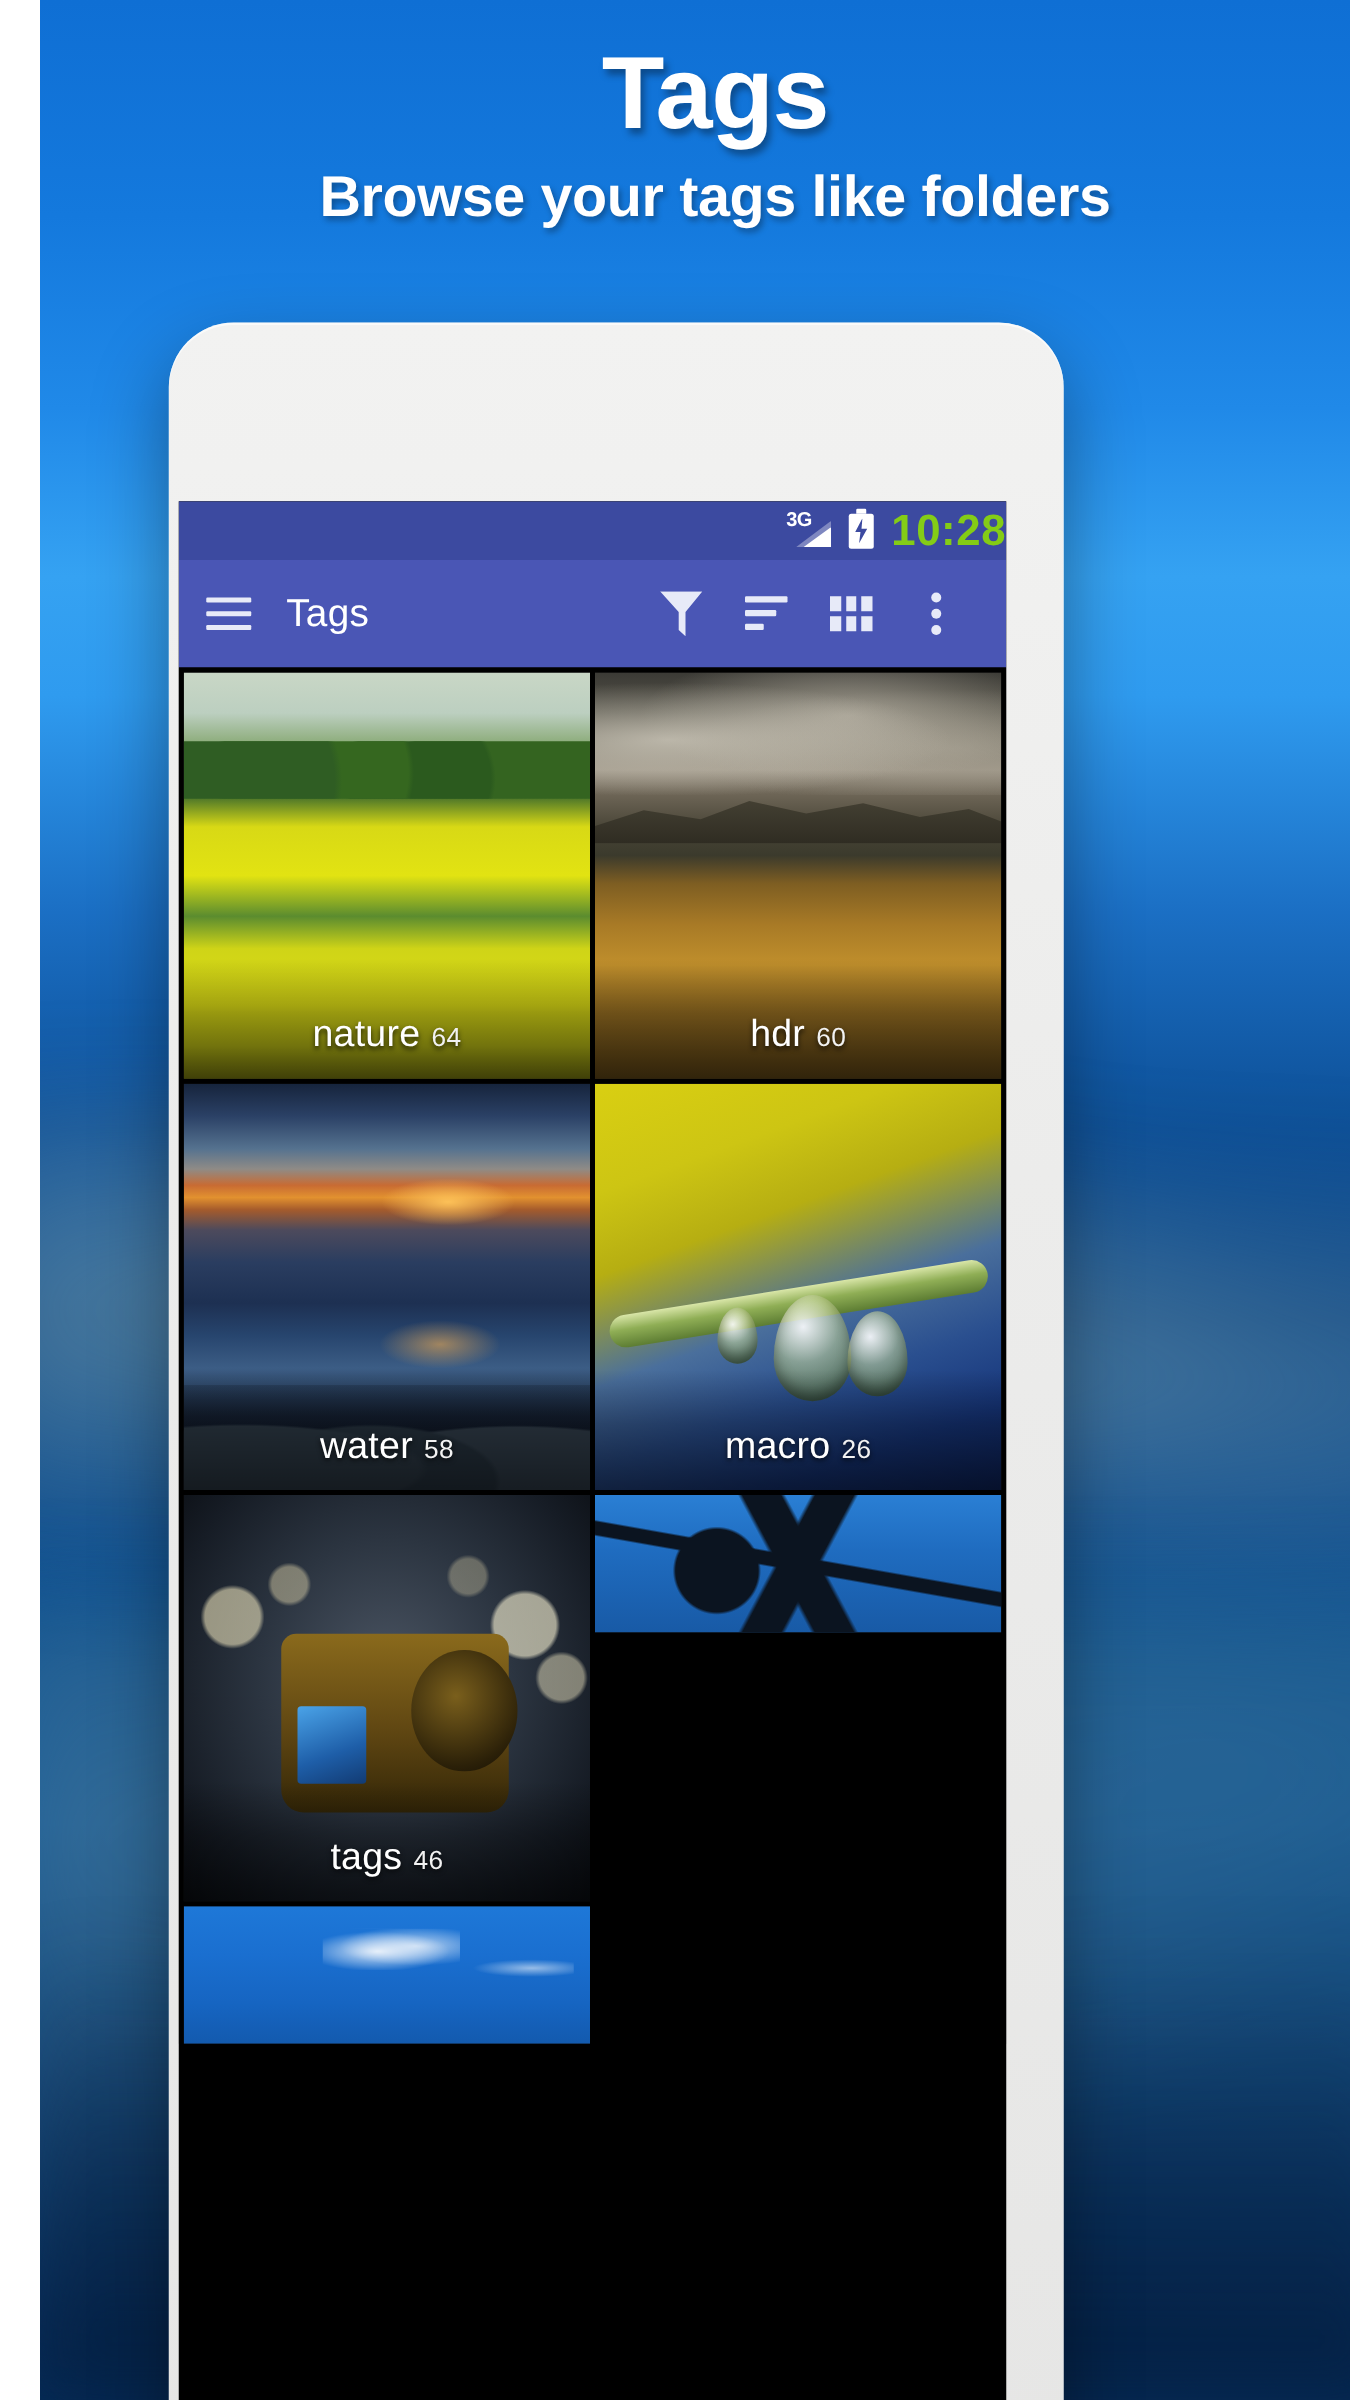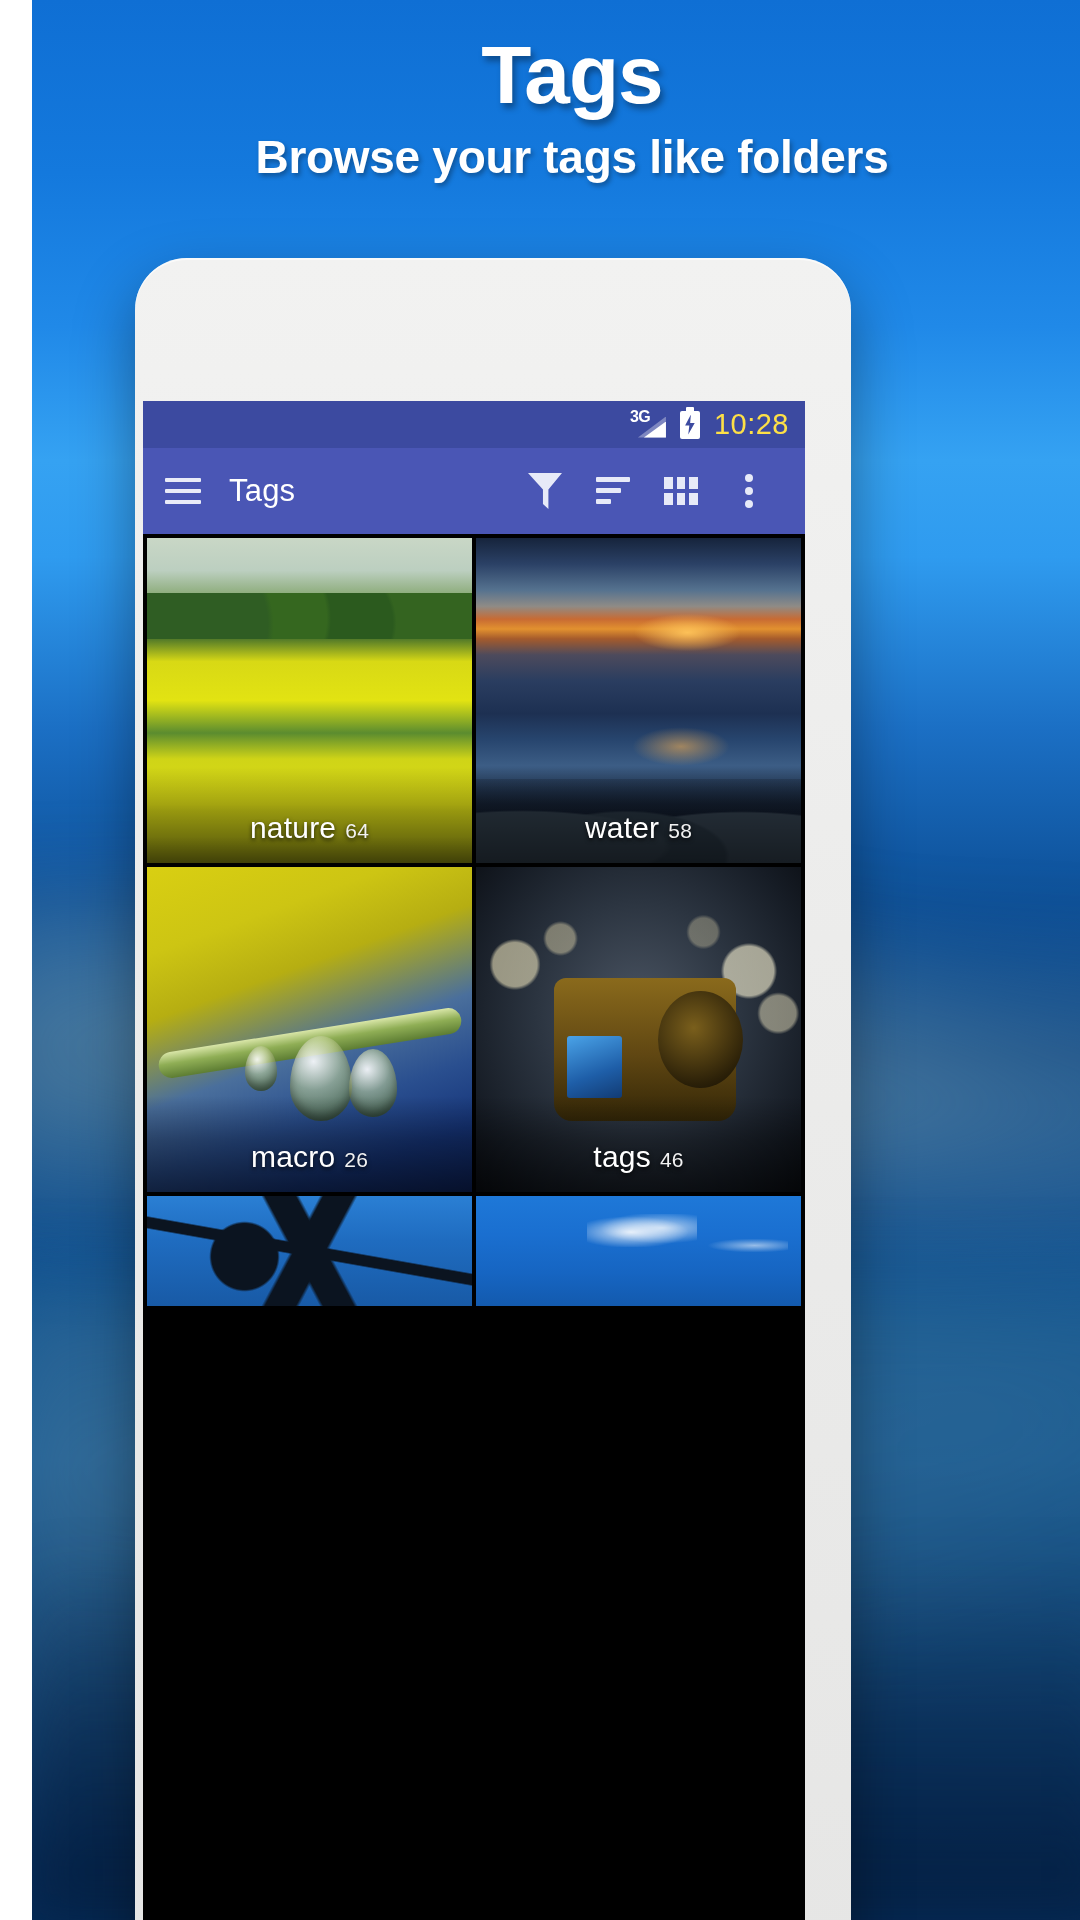--- a/index.html
+++ b/index.html
@@ -104,21 +104,20 @@
   
   #screen {
     position:absolute; left:8px; top:143px; width:662px; height:1557px;
     overflow:hidden; background:#000;
   }
 
   
   #statusbar {
     position:relative; height:47px; background:#3c4aa0;
     display:flex; align-items:center; justify-content:flex-end;
-    padding-right:16px;
   }
   #sb-right { display:flex; align-items:center; gap:14px; }
   .sig-wrap { position:relative; width:36px; height:30px; }
   .sig-3g {
     position:absolute; left:0; top:-2px; font-size:16px; font-weight:bold;
     color:#fff; letter-spacing:-.5px;
   }
   .sig-tri {
     position:absolute; right:0; bottom:2px; width:28px; height:21px;
     background:#fff; clip-path:polygon(100% 0,100% 100%,0 100%);
@@ -134,21 +133,21 @@
   .batt:before {
     content:""; position:absolute; left:6px; top:-4px; width:8px; height:4px;
     background:#fff; border-radius:1px 1px 0 0;
   }
   .batt-bolt {
     position:absolute; left:4px; top:4px; width:12px; height:20px;
     background:#3c4aa0;
     clip-path:polygon(58% 0, 10% 55%, 45% 55%, 36% 100%, 90% 42%, 52% 42%);
   }
   #sb-clock {
-    font-size:29px; font-weight:400; color:#fde047; letter-spacing:.5px;
+    font-size:35px; font-weight:700; color:#84cc16; letter-spacing:.5px;
   }
 
   
   #toolbar {
     position:relative; height:86px; background:#4a56b5;
     display:flex; align-items:center; padding:0 22px;
   }
   #hamburger {
     width:36px; height:26px; display:flex; flex-direction:column;
     justify-content:space-between; cursor:pointer; margin-right:28px;
@@ -425,20 +424,30 @@
         <div class="tile">
           <div class="tile-art art-nature">
             <div class="hedge"></div>
           </div>
           <div class="tile-scrim"></div>
           <div class="tile-label">
             <span>nature</span><span class="tile-count">64</span>
           </div>
         </div>
 
+        <div class="tile">
+          <div class="tile-art art-hdr">
+            <div class="clouds"></div>
+            <div class="ridge"></div>
+          </div>
+          <div class="tile-scrim"></div>
+          <div class="tile-label">
+            <span>hdr</span><span class="tile-count">60</span>
+          </div>
+        </div>
 
         <div class="tile">
           <div class="tile-art art-water">
             <div class="glow"></div>
             <div class="refl"></div>
             <div class="rocks"></div>
           </div>
           <div class="tile-scrim"></div>
           <div class="tile-label">
             <span>water</span><span class="tile-count">58</span>

